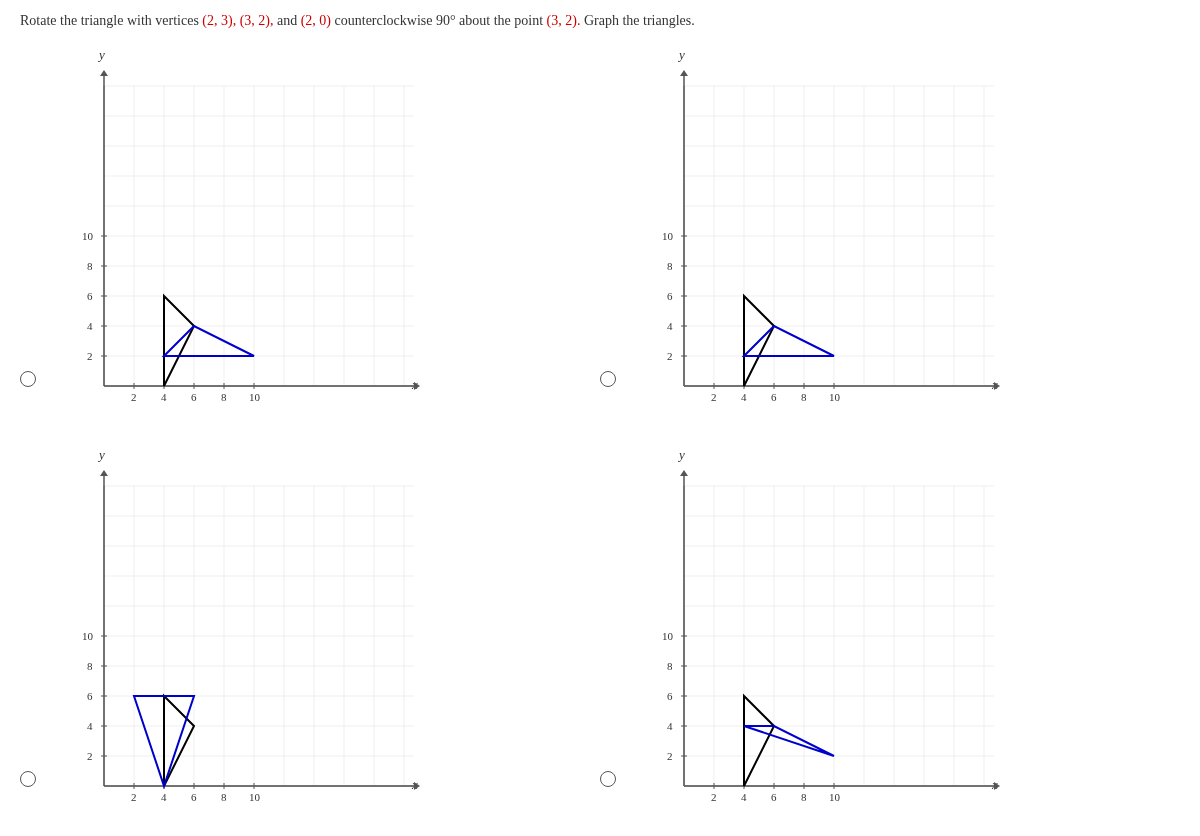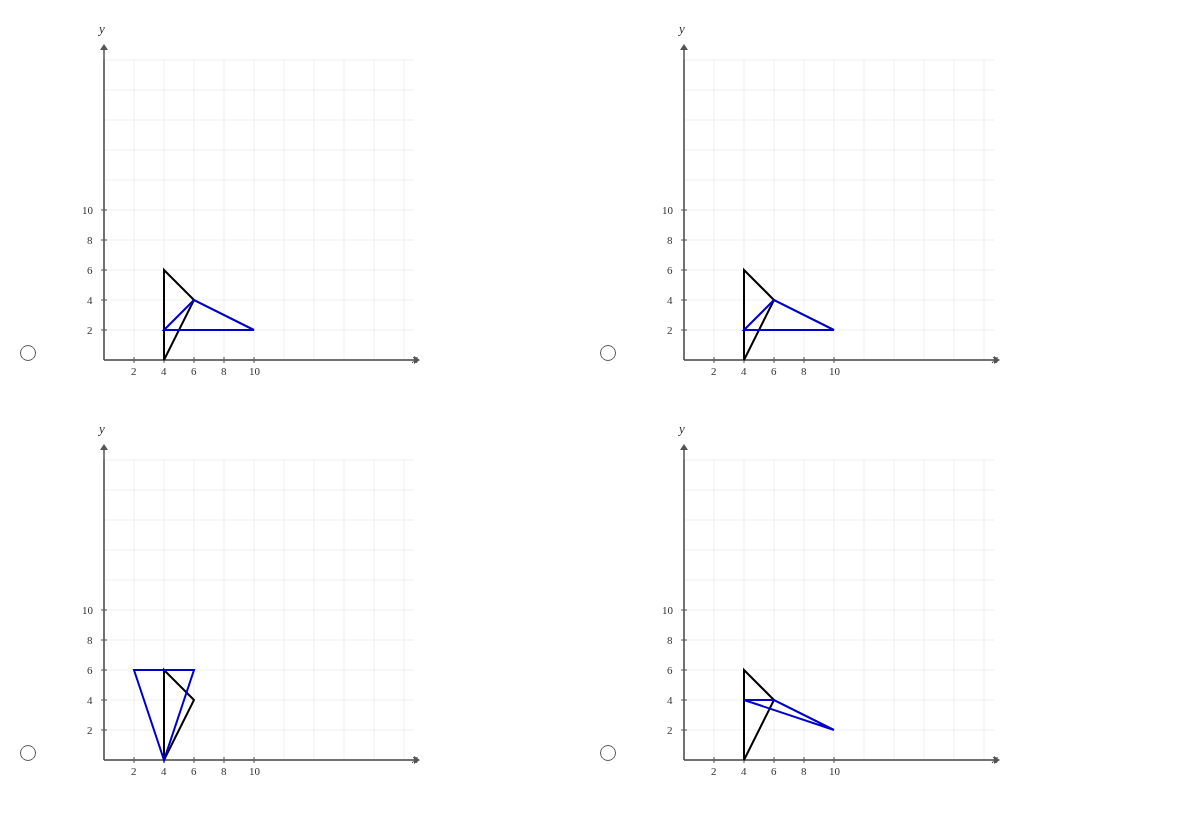--- a/index.html
+++ b/index.html
@@ -58,20 +58,30 @@
     }
     .tick-label {
       font-size: 11px;
       fill: #333;
     }
   </style>
 </head>
 <body>
 
 <div class="page">
+  <div class="problem-text">
+    Rotate the triangle with vertices
+    <span class="red"> (2, 3),</span>
+    <span class="red"> (3, 2),</span>
+    <span> and</span>
+    <span class="red"> (2, 0)</span>
+    counterclockwise 90° about the point
+    <span class="red"> (3, 2).</span>
+    Graph the triangles.
+  </div>
 
   <div class="graphs-container">
 
     <div class="graph-option">
       <div class="radio-circle"></div>
       <div class="graph-wrapper">
         <svg class="graph-svg" width="380" height="380">
 
           <text x="55" y="18" class="axis-label" font-style="italic">y</text>
 

